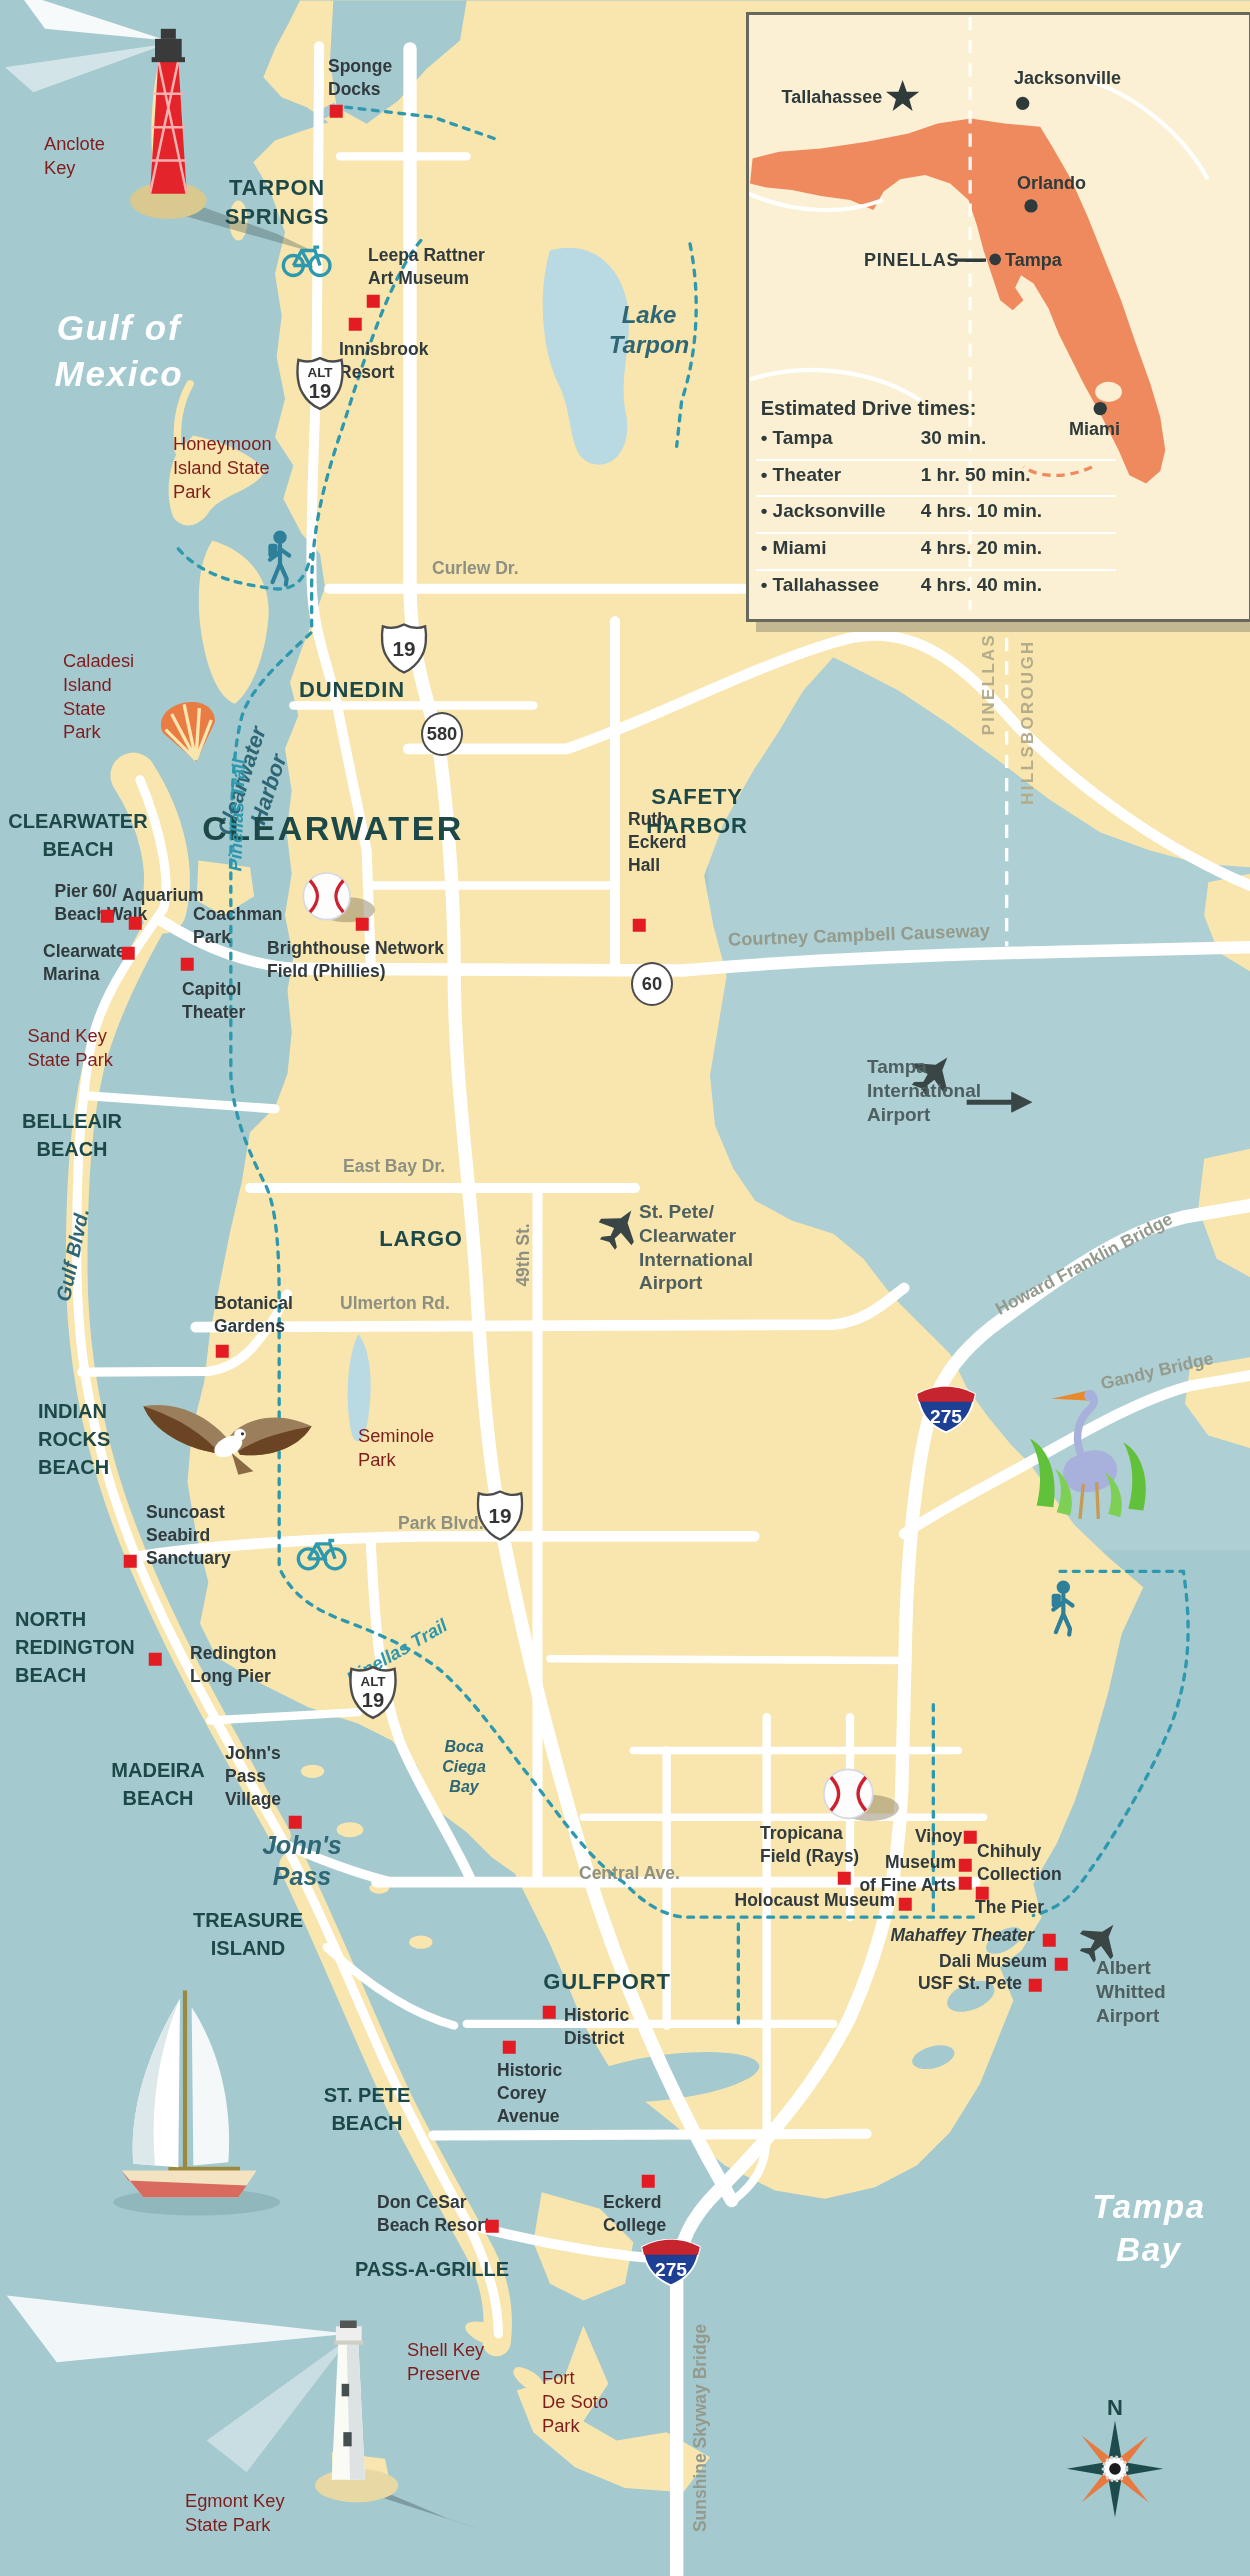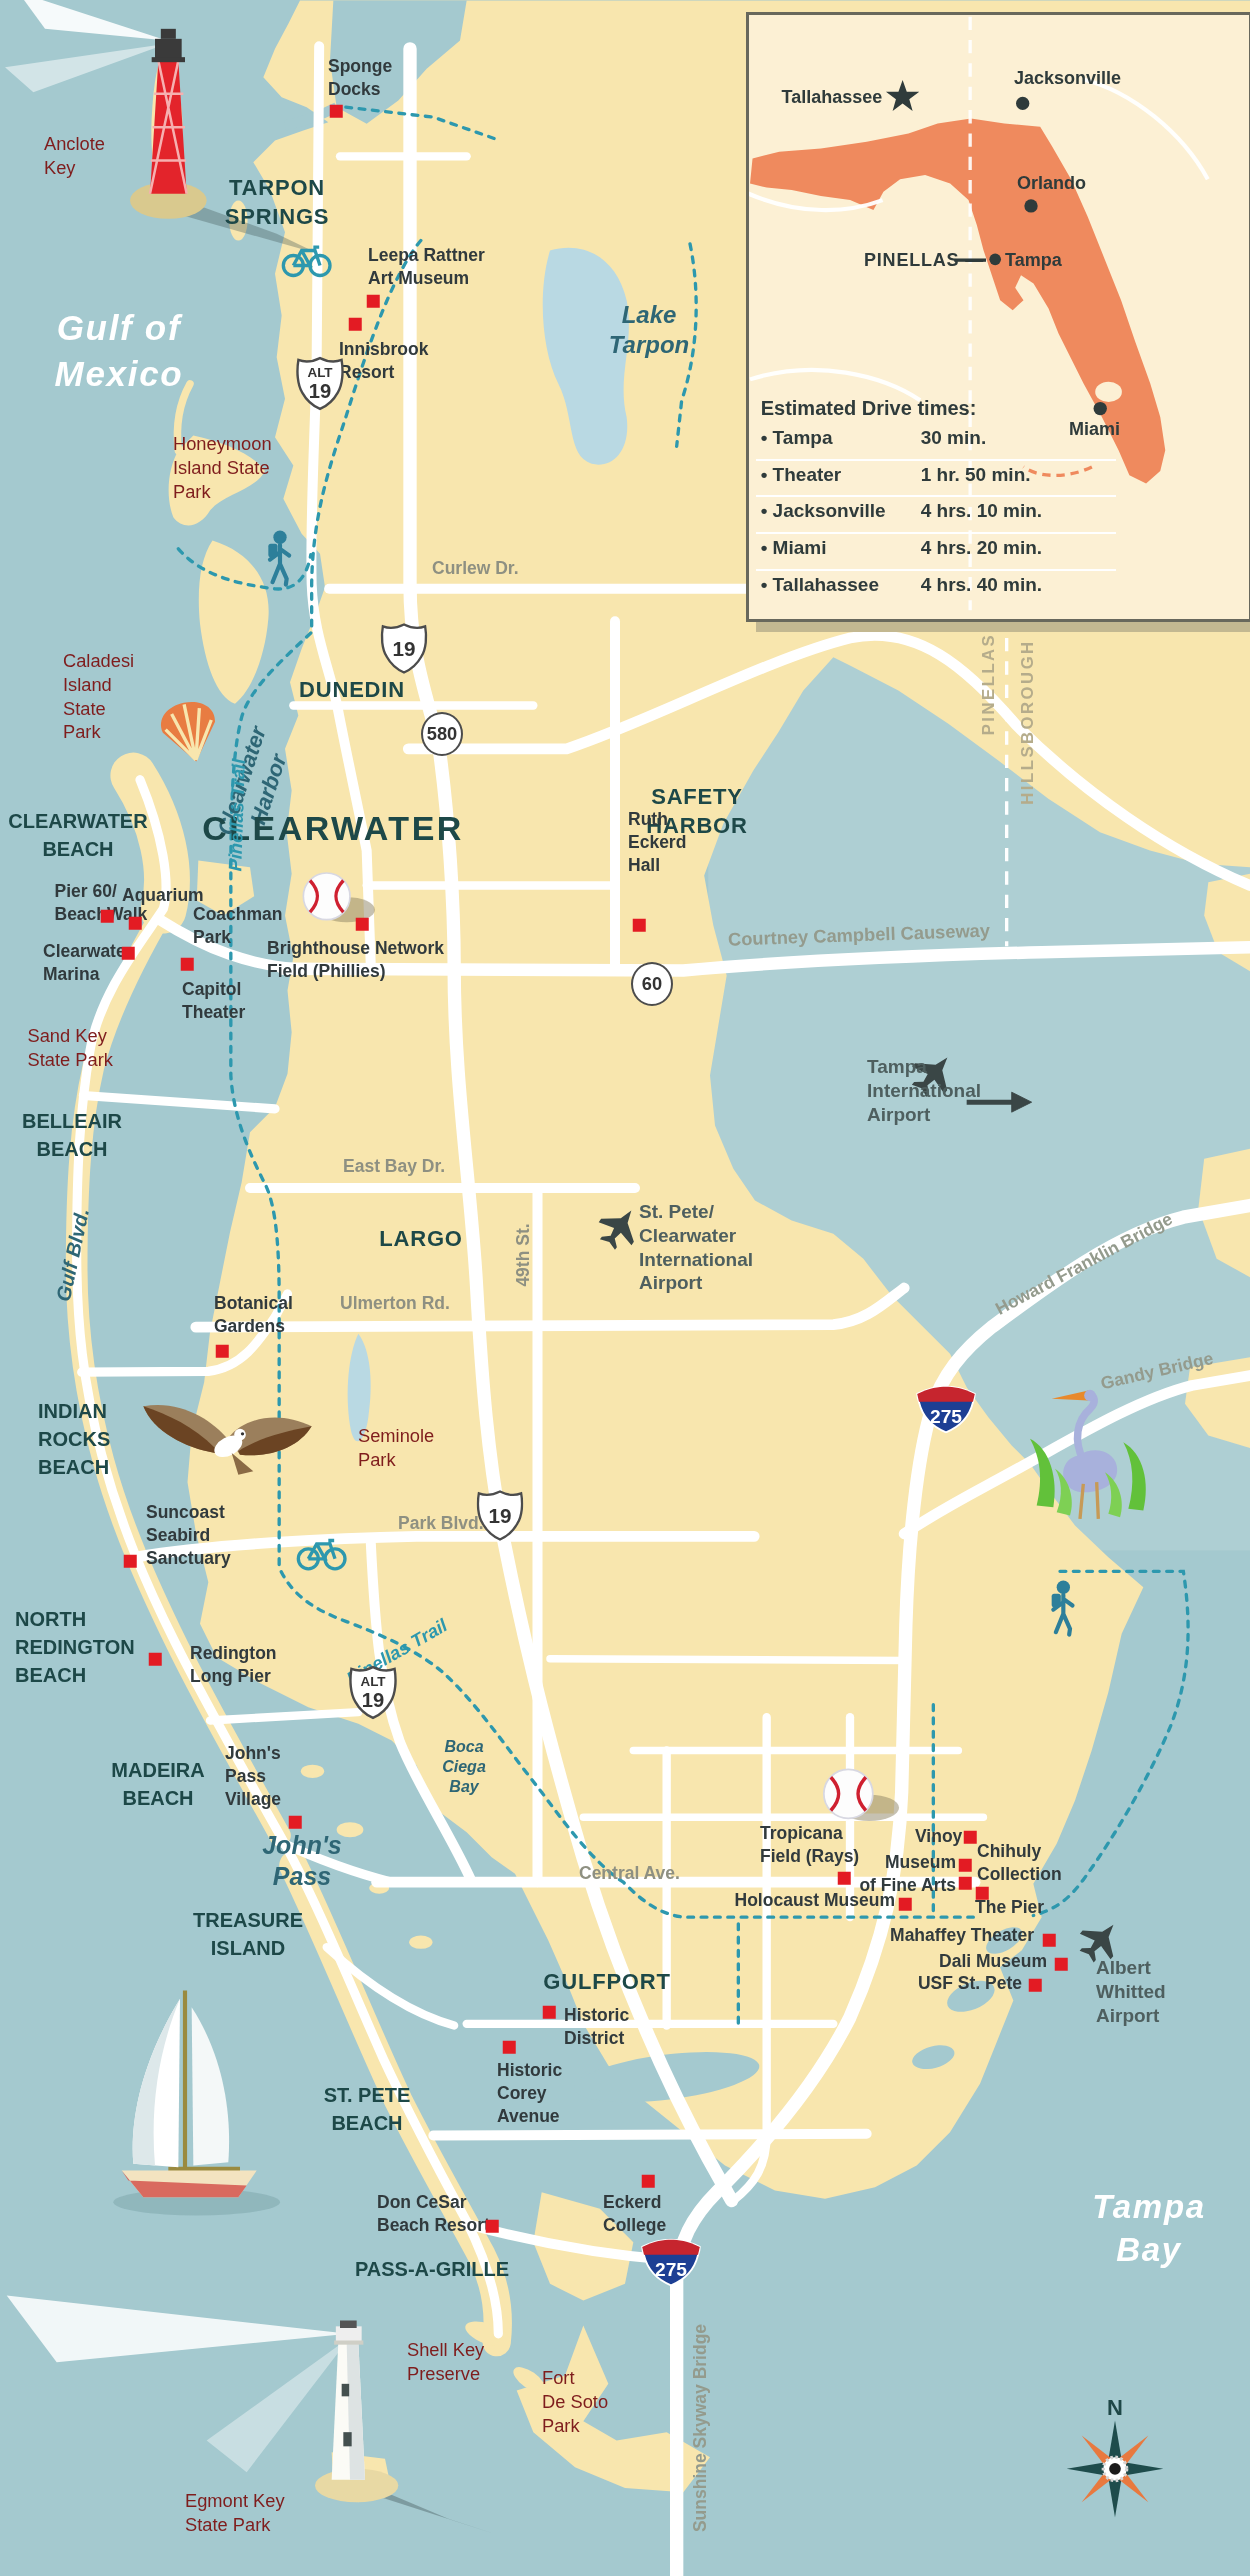--- a/index.html
+++ b/index.html
@@ -358,21 +358,21 @@
 Village</div>
 <div class="lbl attr" style="left:760px;top:1822px;">Tropicana
 Field (Rays)</div>
 <div class="lbl attr" style="left:915px;top:1825px;">Vinoy</div>
 <div class="lbl attr" style="left:977px;top:1840px;">Chihuly
 Collection</div>
 <div class="lbl attr r" style="left:829px;width:127px;top:1851px;">Museum
 of Fine Arts</div>
 <div class="lbl attr" style="left:975px;top:1896px;">The Pier</div>
 <div class="lbl attr r" style="left:732px;width:163px;top:1889px;white-space:nowrap;">Holocaust Museum</div>
-<div class="lbl attr r" style="left:867px;width:167px;top:1924px;white-space:nowrap;">Mahaffey Theater</div>
+<div class="lbl attr r" style="left:867px;width:167px;top:1924px;white-space:nowrap;font-style:italic;">Mahaffey Theater</div>
 <div class="lbl attr r" style="left:905px;width:142px;top:1950px;white-space:nowrap;">Dali Museum</div>
 <div class="lbl attr r" style="left:880px;width:142px;top:1972px;white-space:nowrap;">USF St. Pete</div>
 <div class="lbl attr" style="left:564px;top:2004px;">Historic
 District</div>
 <div class="lbl attr" style="left:497px;top:2059px;">Historic
 Corey
 Avenue</div>
 <div class="lbl attr" style="left:377px;top:2191px;">Don CeSar
 Beach Resort</div>
 <div class="lbl attr" style="left:603px;top:2191px;">Eckerd

